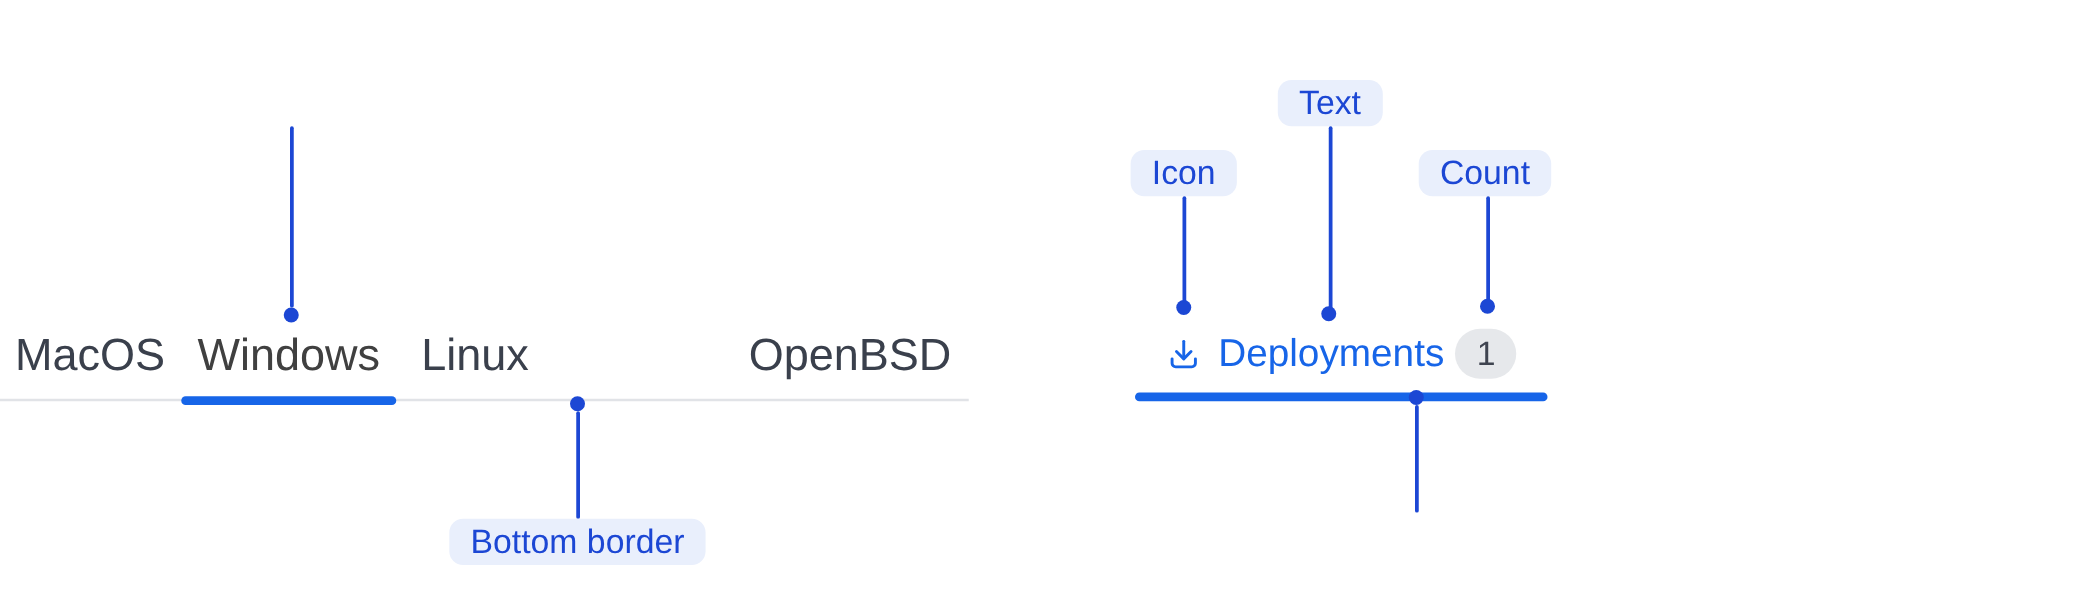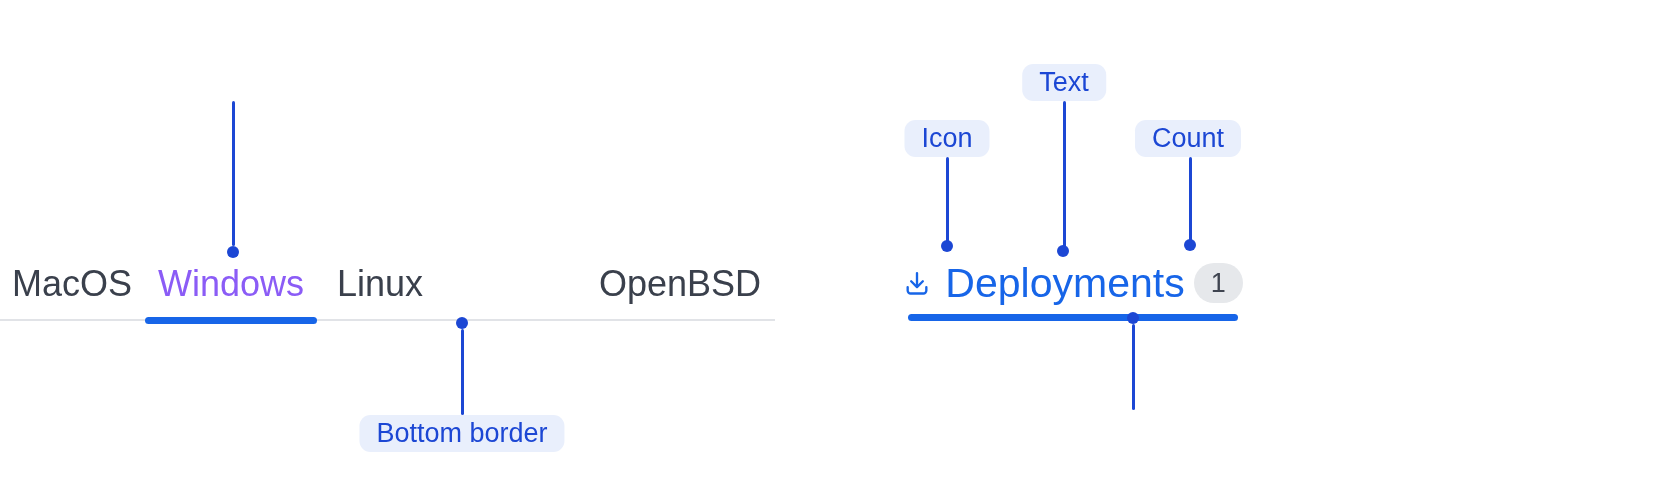--- a/index.html
+++ b/index.html
@@ -14,34 +14,34 @@
   
   .tabbar-line {
     position: absolute; left: 0; top: 319px; width: 775px; height: 2px;
     background: #e1e3e7;
   }
   .os-tab {
     position: absolute; top: 268px; transform: translateX(-50%);
     font-size: 36px; line-height: 32px; font-weight: 500; color: #3a404c;
     white-space: nowrap; cursor: pointer;
   }
-  .os-tab.selected { color: #8b5cf6; }
+  .os-tab.selected { color: #404040; }
   .os-underline {
     position: absolute; left: 145px; top: 317px; width: 172px; height: 7px;
     border-radius: 3.5px; background: #1765e8;
   }
 
   
   .dep-tab {
     position: absolute; left: 908px; top: 262px; width: 330px; height: 42px;
     display: flex; align-items: center; justify-content: center; cursor: pointer;
   }
   .dep-icon { width: 28px; height: 28px; margin-right: 14px; flex: 0 0 auto; }
   .dep-label {
-    font-size: 41px; line-height: 32px; font-weight: 500; color: #1765e8;
+    font-size: 31px; line-height: 32px; font-weight: 500; color: #1765e8;
     white-space: nowrap;
   }
   .dep-badge {
     margin-left: 9px; min-width: 49px; height: 40px; border-radius: 20px;
     background: #e6e8eb; color: #3f4450;
     display: flex; align-items: center; justify-content: center;
     font-size: 27px; font-weight: 500;
   }
   .dep-indicator {
     position: absolute; left: 908px; top: 314px; width: 330px; height: 7px;

